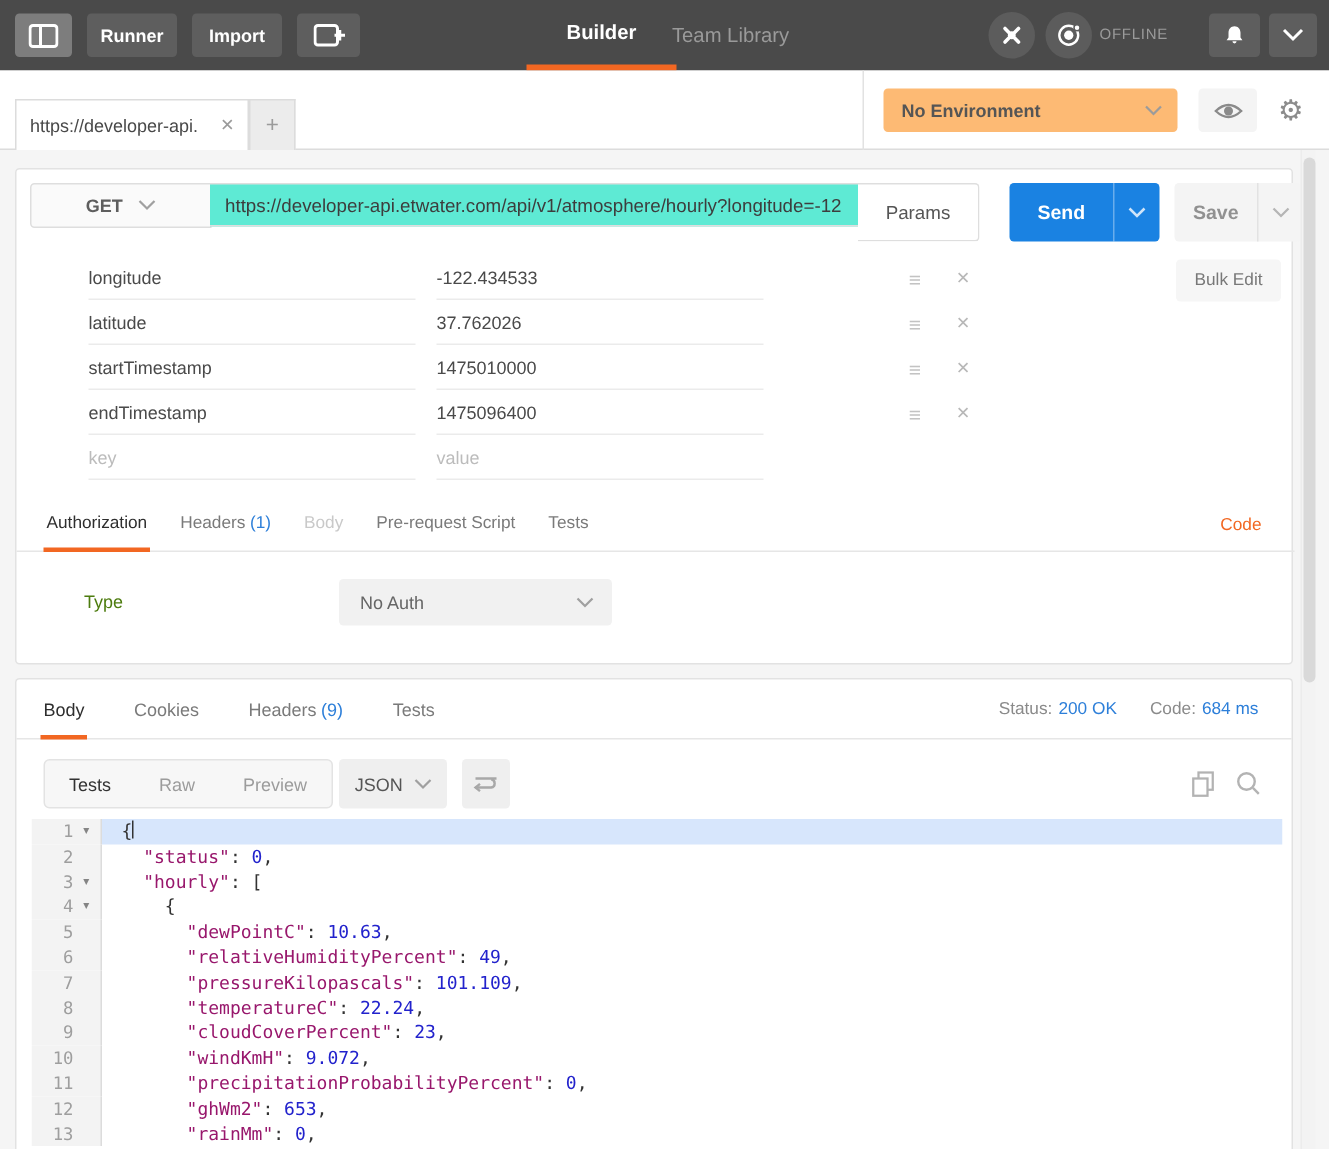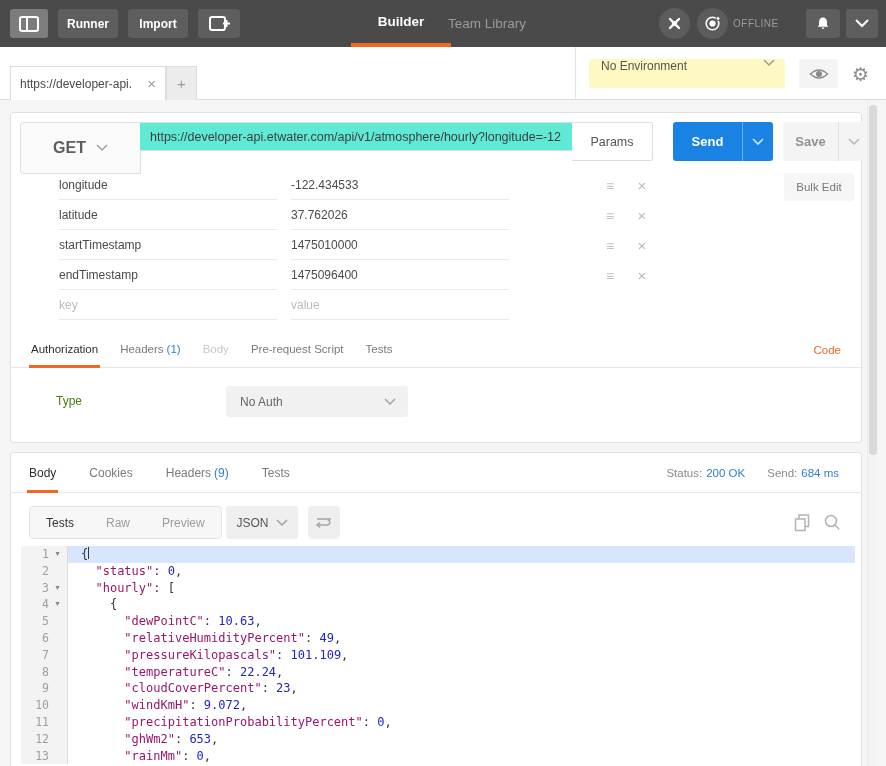--- a/index.html
+++ b/index.html
@@ -30,38 +30,38 @@
   
   .tabbar { position:absolute; left:0; top:47px; width:886px; height:53px; background:#fff; border-bottom:1px solid #dcdcdc; }
   .req-tab { position:absolute; left:10px; top:19px; width:156px; height:34px; background:#fff;
              border:1px solid #dcdcdc; border-bottom:none; display:flex; align-items:center; padding:0 9px; cursor:pointer; }
   .req-tab .title { flex:1; font-size:12px; color:#494949; white-space:nowrap; overflow:hidden; }
   .tab-close { color:#9b9b9b; font-size:15px; line-height:1; cursor:pointer; padding-left:6px; }
   .plus-tab { position:absolute; left:166px; top:19px; width:31px; height:34px; background:#ececec;
               border:1px solid #dcdcdc; border-bottom:none; display:flex; align-items:center; justify-content:center;
               color:#9b9b9b; font-size:15px; cursor:pointer; }
   .tb-divider { position:absolute; left:575px; top:0; width:1px; height:53px; background:#e2e2e2; }
-  .env-select { position:absolute; left:589px; top:12px; width:196px; height:29px; background:#fef9c3; border-radius:3px;
-                display:flex; padding:0 10px 0 12px; color:#555; cursor:pointer; }
+  .env-select { position:absolute; left:589px; top:12px; width:196px; height:29px; background:#fdba74; border-radius:3px;
+                display:flex; align-items:center; padding:0 10px 0 12px; color:#555; cursor:pointer;font-weight:bold; }
   .env-select .lbl { flex:1; }
   .eye-btn { position:absolute; left:799px; top:12px; width:39px; height:29px; background:#f4f4f4; border-radius:3px;
              display:flex; align-items:center; justify-content:center; cursor:pointer; }
   .gear-btn { position:absolute; left:845px; top:12px; width:31px; height:29px; display:flex; align-items:center; justify-content:center;
               cursor:pointer; color:#8c8c8c; font-family:"DejaVu Sans", sans-serif; font-size:19px; }
 
   
   .card { position:absolute; left:10px; width:852px; background:#fff; border:1px solid #e2e2e2; border-radius:3px; }
   .req-card { top:112px; height:331px; }
   .res-card { top:452px; height:314px; border-bottom:none; border-radius:3px 3px 0 0; }
 
   
   .url-row { position:absolute; left:9px; top:9px; height:39px; }
-  .method-select { position:absolute; left:0; top:0; width:121px; height:52px; background:#fafafa; border:1px solid #dedede;
+  .method-select { position:absolute; left:0; top:0; width:121px; height:30px; background:#fafafa; border:1px solid #dedede;
                    border-radius:3px 0 0 3px; display:flex; align-items:center; justify-content:center; gap:10px;
-                   color:#5e5e5e; font-weight:bold; font-size:16px; cursor:pointer; }
+                   color:#5e5e5e; font-weight:bold; font-size:12px; cursor:pointer; }
   .url-input { position:absolute; left:120px; top:0; width:433px; height:29px; border:1px solid #dedede; border-left:none;
                padding:0 10px; font-family:"Liberation Sans", sans-serif; font-size:12.5px; color:#3d3d3d; background:#5eead4; outline:none; }
   .params-btn { position:absolute; left:552px; top:0; width:81px; height:39px; background:#fff; border:1px solid #dedede; border-left:none;
                 border-radius:0 3px 3px 0; display:flex; align-items:center; justify-content:center; color:#555; font-size:12.5px; cursor:pointer; }
   .send-btn { position:absolute; left:653px; top:0; width:100px; height:39px; background:#1a82e2; border-radius:3px; display:flex; cursor:pointer; }
   .send-main { width:69px; display:flex; align-items:center; justify-content:center; color:#fff; font-weight:bold; font-size:13px; }
   .send-caret { width:31px; border-left:1px solid rgba(255,255,255,0.35); display:flex; align-items:center; justify-content:center; }
   .save-btn { position:absolute; left:763px; top:0; width:85px; height:39px; background:#f4f4f4; border-radius:3px; display:flex; cursor:pointer; }
   .save-main { width:55px; display:flex; align-items:center; justify-content:center; color:#919191; font-weight:bold; font-size:13px; }
   .save-caret { width:30px; border-left:1px solid #e2e2e2; display:flex; align-items:center; justify-content:center; }
@@ -341,21 +341,21 @@
         <span class="count">(9)</span>
       </div>
       <div class="sub-tab">
         <span>Tests</span>
       </div>
     </div>
   <div class="status-group">
     <span class="g-lbl">Status:</span>
     <span class="g-val">200 OK</span>
     <span class="status-gap"></span>
-    <span class="g-lbl">Send:</span>
+    <span class="g-lbl">Code:</span>
     <span class="g-val">684 ms</span>
   </div>
 
   <div class="res-toolbar">
     <div class="seg-ctl" id="view-modes">
         <div class="seg active">Tests</div>
         <div class="seg">Raw</div>
         <div class="seg">Preview</div>
       </div>
     <div class="fmt-select">

